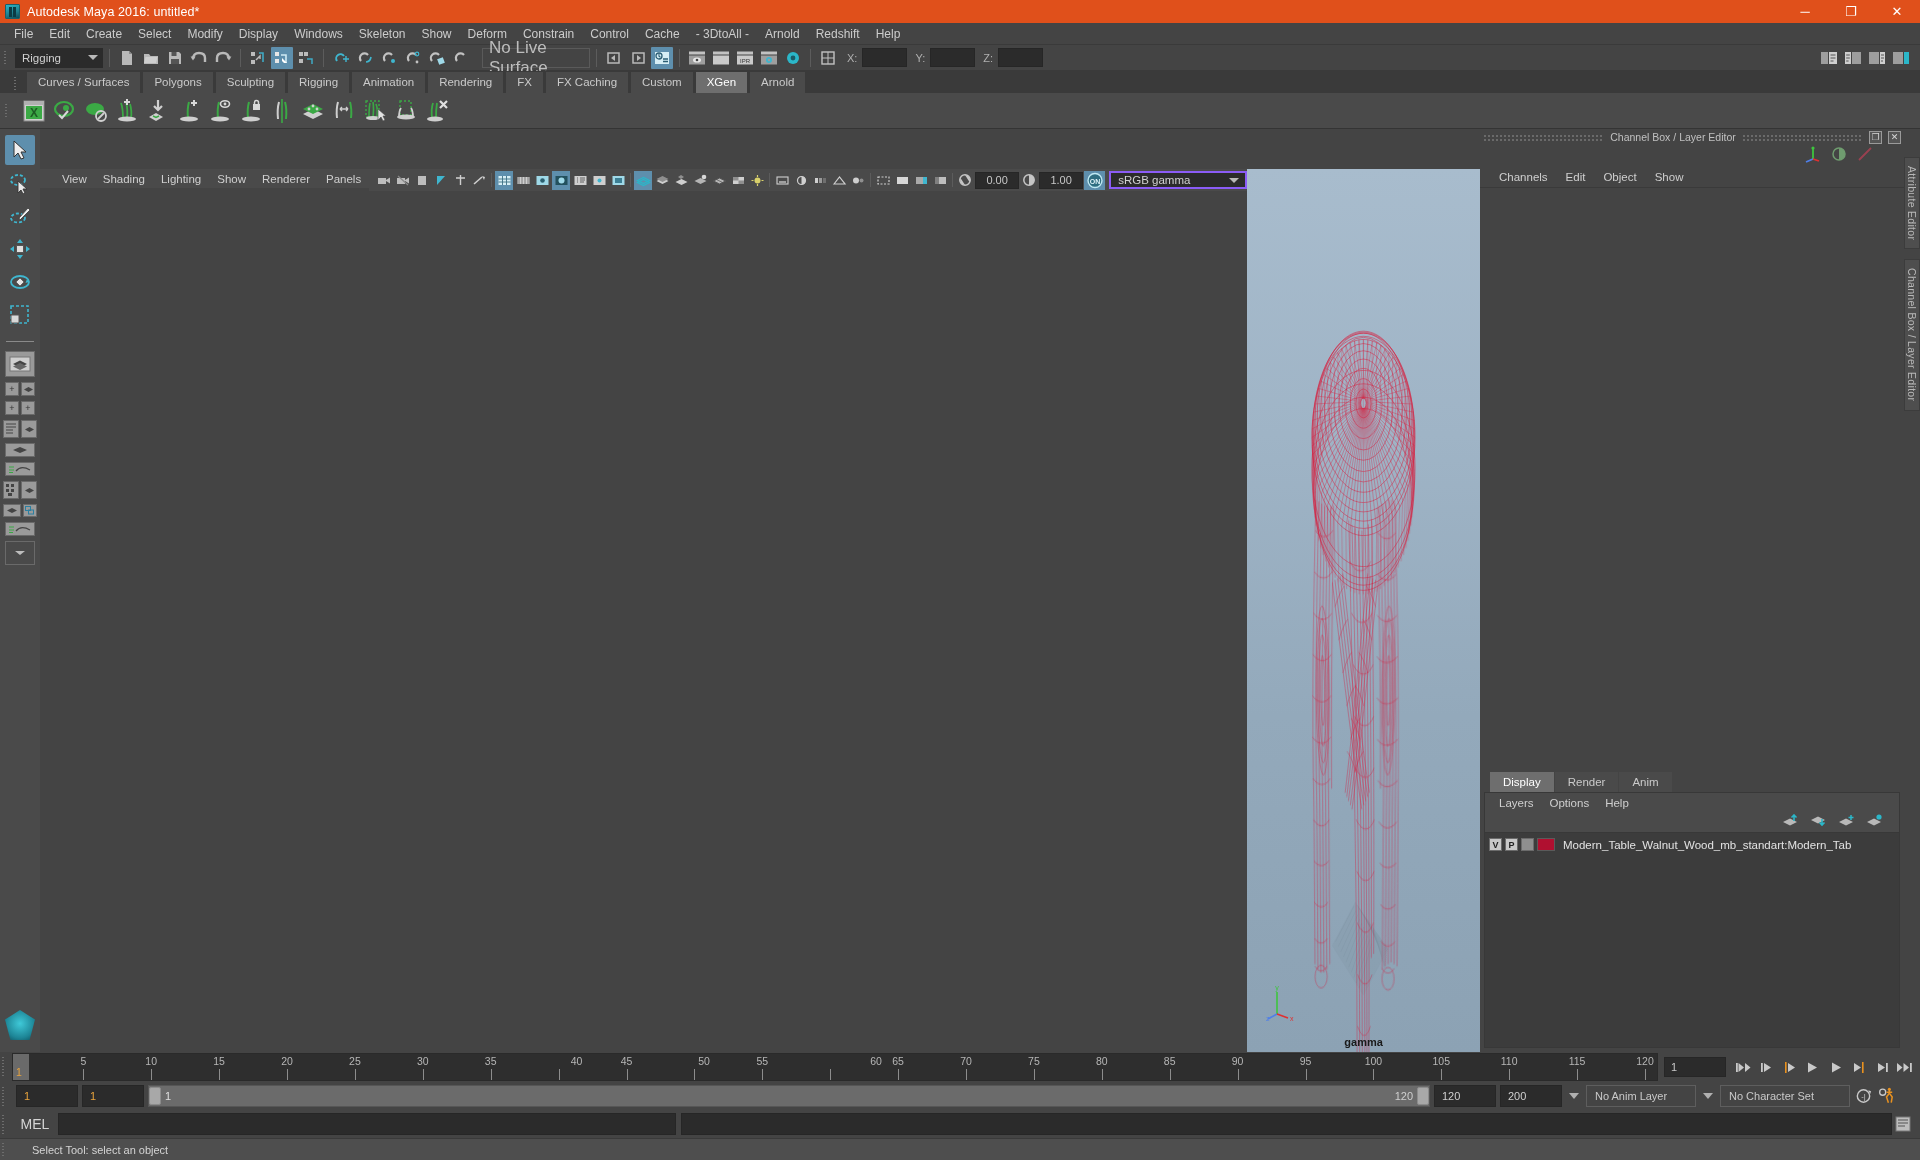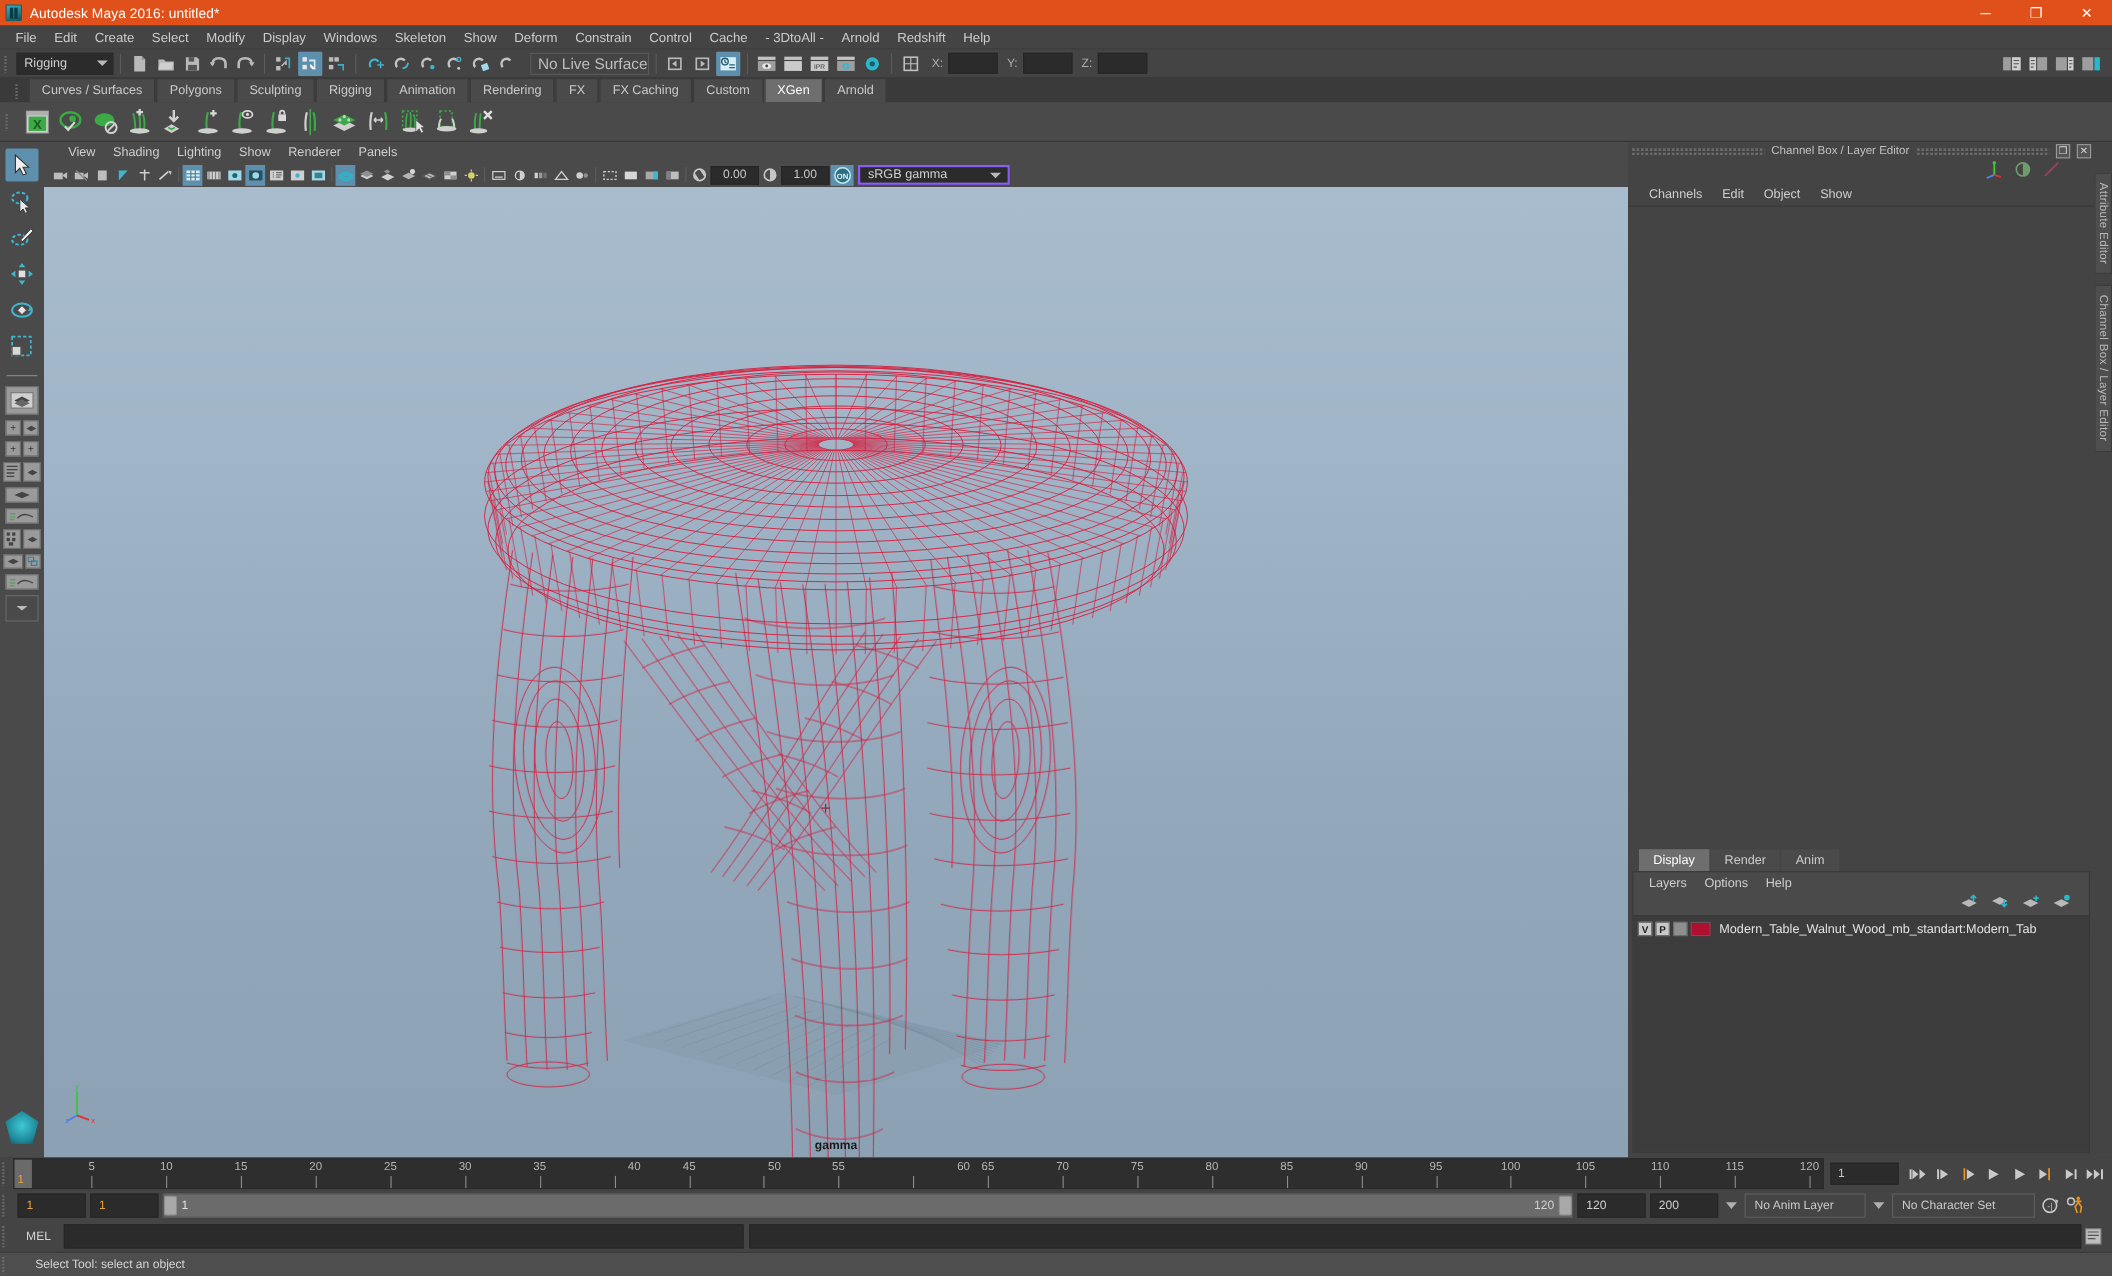--- a/index.html
+++ b/index.html
@@ -63,21 +63,21 @@
   }
   .tbtn {
     width: 22px; height: 22px; display: flex; align-items: center; justify-content: center;
     border-radius: 1px; position: relative;
   }
   .tbtn.active { background: #5e8fad; }
   .sep { width: 1px; height: 18px; background: #5c5c5c; margin: 0 4px; }
   .sep2 { width: 6px; }
   .livesurface {
     background: #444; border: 1px solid #5a5a5a; height: 20px; width: 108px;
-    display:flex; align-items:center; padding-left: 6px; font-size: 14px; color: #bdbdbd;
+    display:flex; align-items:center; padding-left: 6px; font-size: 17px; color: #bdbdbd;
   }
   .coordlbl { font-size: 11px; color: #b0b0b0; margin: 0 3px 0 6px; }
   .coordfield { background: #2b2b2b; height: 19px; width: 45px; border: 1px solid #262626; }
   .rightgrp { margin-left: auto; display: flex; align-items: center; gap: 2px; padding-right: 4px; }
 
   
   .shelftabs {
     height: 22px; flex: 0 0 22px; background: #3a3a3a; display: flex; align-items: flex-end;
     padding-left: 14px;
   }
@@ -116,21 +116,21 @@
   .layoutsm { width: 14px; height: 14px; background:#9a9a9a; border:1px solid #6a6a6a;
     display:flex;align-items:center;justify-content:center; font-size:9px; color:#333;}
   .toolbox .spacer { flex: 1 1 auto; }
   .mayalogo {
     width: 30px; height: 30px; margin-bottom: 12px;
     background: radial-gradient(circle at 50% 45%, #3fc9d8 0%, #1d8596 65%, #0d4c58 100%);
     clip-path: polygon(50% 0%, 100% 32%, 82% 100%, 18% 100%, 0% 32%);
   }
 
   
-  .viewportcol { flex: 1 1 auto; display: flex; flex-direction: column; min-width: 0; background:#444; }
+  .viewportcol { flex: 1 1 auto; display: flex; min-width: 0; background:#444;margin-top:40px; }
   .vpmenubar {
     height: 19px; flex: 0 0 19px; background: #4a4a4a; display: flex; align-items: center;
     padding-left: 14px; gap: 0px;
   }
   .vpmenu { font-size: 11.5px; color: #cfcfcf; padding: 1px 8px; }
   .vptoolbar {
     height: 22px; flex: 0 0 22px; background: #4a4a4a; display: flex; align-items: center;
     padding-left: 6px; gap: 1px;
   }
   .vicon { width: 18px; height: 19px; display:flex;align-items:center;justify-content:center; }
@@ -220,21 +220,21 @@
   .rlbl.right { margin-left:auto; margin-right:4px; color:#cfcfcf;}
   .rnum { background:#2b2b2b; height:22px; width:62px; border:1px solid #262626; font-size:11px;
     color:#d0d0d0; display:flex; align-items:center; padding-left:7px;}
   .rcombo { background:#444; border:1px solid #5e5e5e; height:22px; width:110px;
     display:flex;align-items:center;padding-left:8px;font-size:11px;color:#c9c9c9;}
   .smarrow { width:0;height:0;border-left:5px solid transparent;border-right:5px solid transparent;
     border-top:6px solid #b0b0b0; margin:0 3px;}
 
   
   .cmdline { height: 28px; flex: 0 0 28px; background:#444; display:flex; align-items:center; padding-left:2px; gap:5px;}
-  .mellbl { font-size:11px; color:#d4d4d4; width:36px; text-align:center;}
+  .mellbl { font-size:14px; color:#d4d4d4; width:36px; text-align:center;}
   .cmdinput { background:#2b2b2b; height:22px; width:618px; border:1px solid #262626;}
   .cmdoutput { background:#2b2b2b; height:22px; flex:1 1 auto; border:1px solid #262626; margin-right:28px;}
   .cmdicon { width:22px;height:22px; display:flex;align-items:center;justify-content:center; }
 
   
   .helpline { height: 22px; flex: 0 0 22px; background:#4e4e4e; display:flex; align-items:center;
     padding-left:2px; border-top:1px solid #3a3a3a;}
   .helptext { font-size:11px; color:#d4d4d4; margin-left:20px;}
 </style>
 </head>

